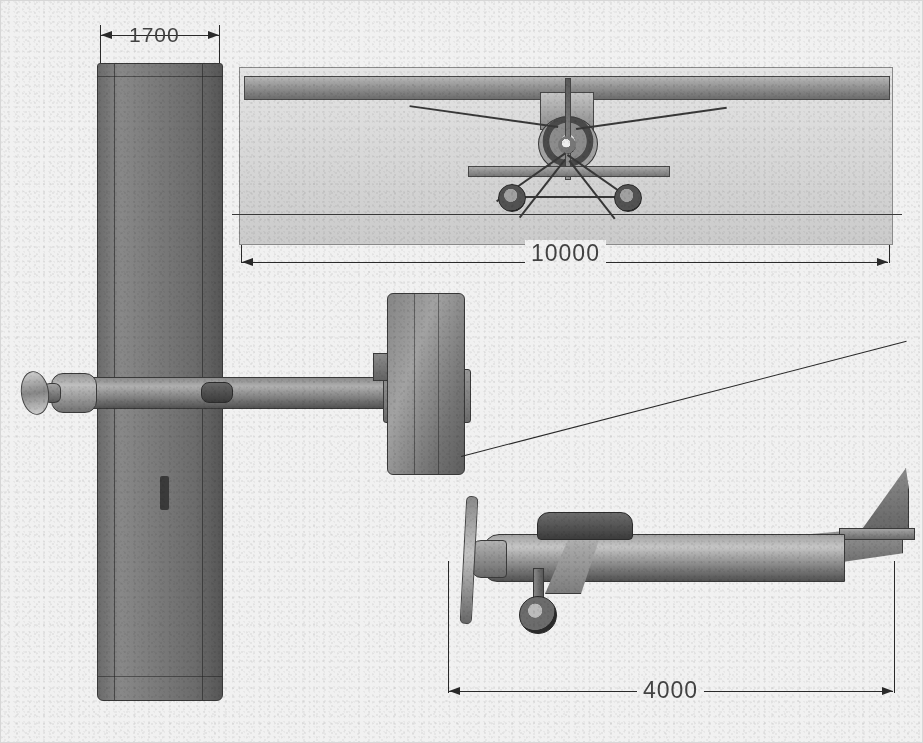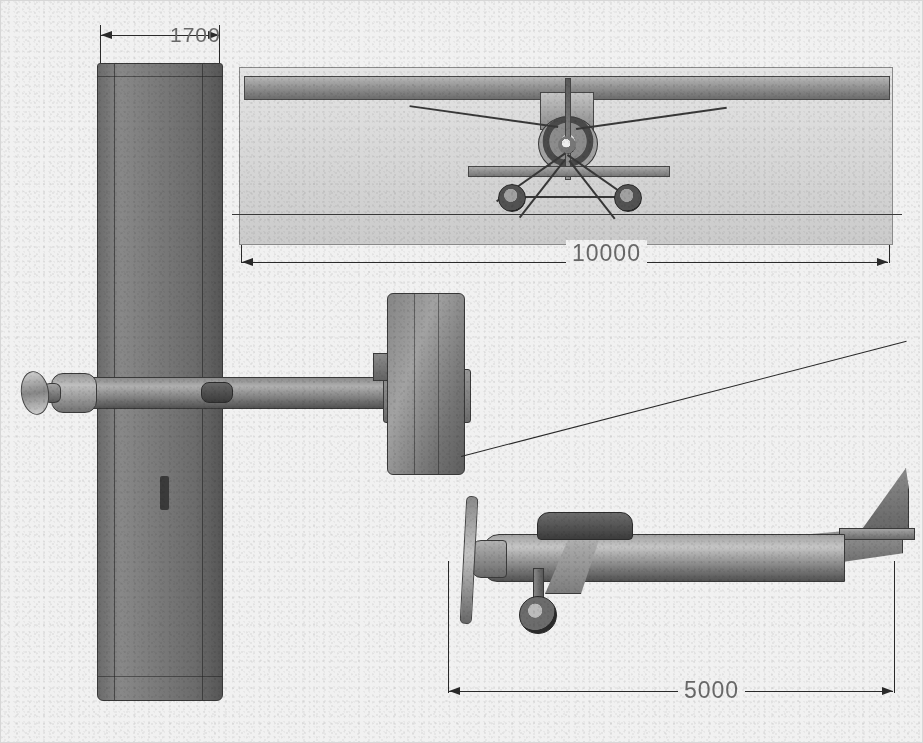--- a/index.html
+++ b/index.html
@@ -18,25 +18,24 @@
     overflow: hidden;
     border: 1px solid #d9d7d3;
     box-sizing: border-box;
     filter: grayscale(100%);
   }
   
   .abs { position: absolute; }
   .dimtext {
     position: absolute;
     font-family: "Liberation Sans", sans-serif;
-    color: #a16207;
+    color: #14532d;
     letter-spacing: 1px;
     white-space: nowrap;
     font-weight: 400;
-    margin-left: 41px;
   }
   .dimline {
     position: absolute;
     background: #2a2a2a;
     height: 1px;
   }
   .vtick {
     position: absolute;
     background: #2a2a2a;
     width: 1px;
@@ -412,16 +411,16 @@
     <div class="sv-diag">
         <i></i>
       </div>
   </div>
 
   <div class="vtick" style="left:447px; top:560px; height:132px;"></div>
   <div class="vtick" style="left:893px; top:560px; height:132px;"></div>
   <div class="dimline" style="left:448px; top:690px; width:444px;"></div>
   <div class="arrowL" style="left:448px; top:686px;"></div>
   <div class="arrowR" style="left:881px; top:686px;"></div>
-  <div class="dimtext" style="left:636px; top:676px; font-size:23px; background:#f2f1ef; padding:0 6px;">5000</div>
+  <div class="dimtext" style="left:636px; top:676px; font-size:23px; background:#f2f1ef; padding:0 6px;">4000</div>
 
   <div class="grain"></div>
 </div>
 
 </body></html>

